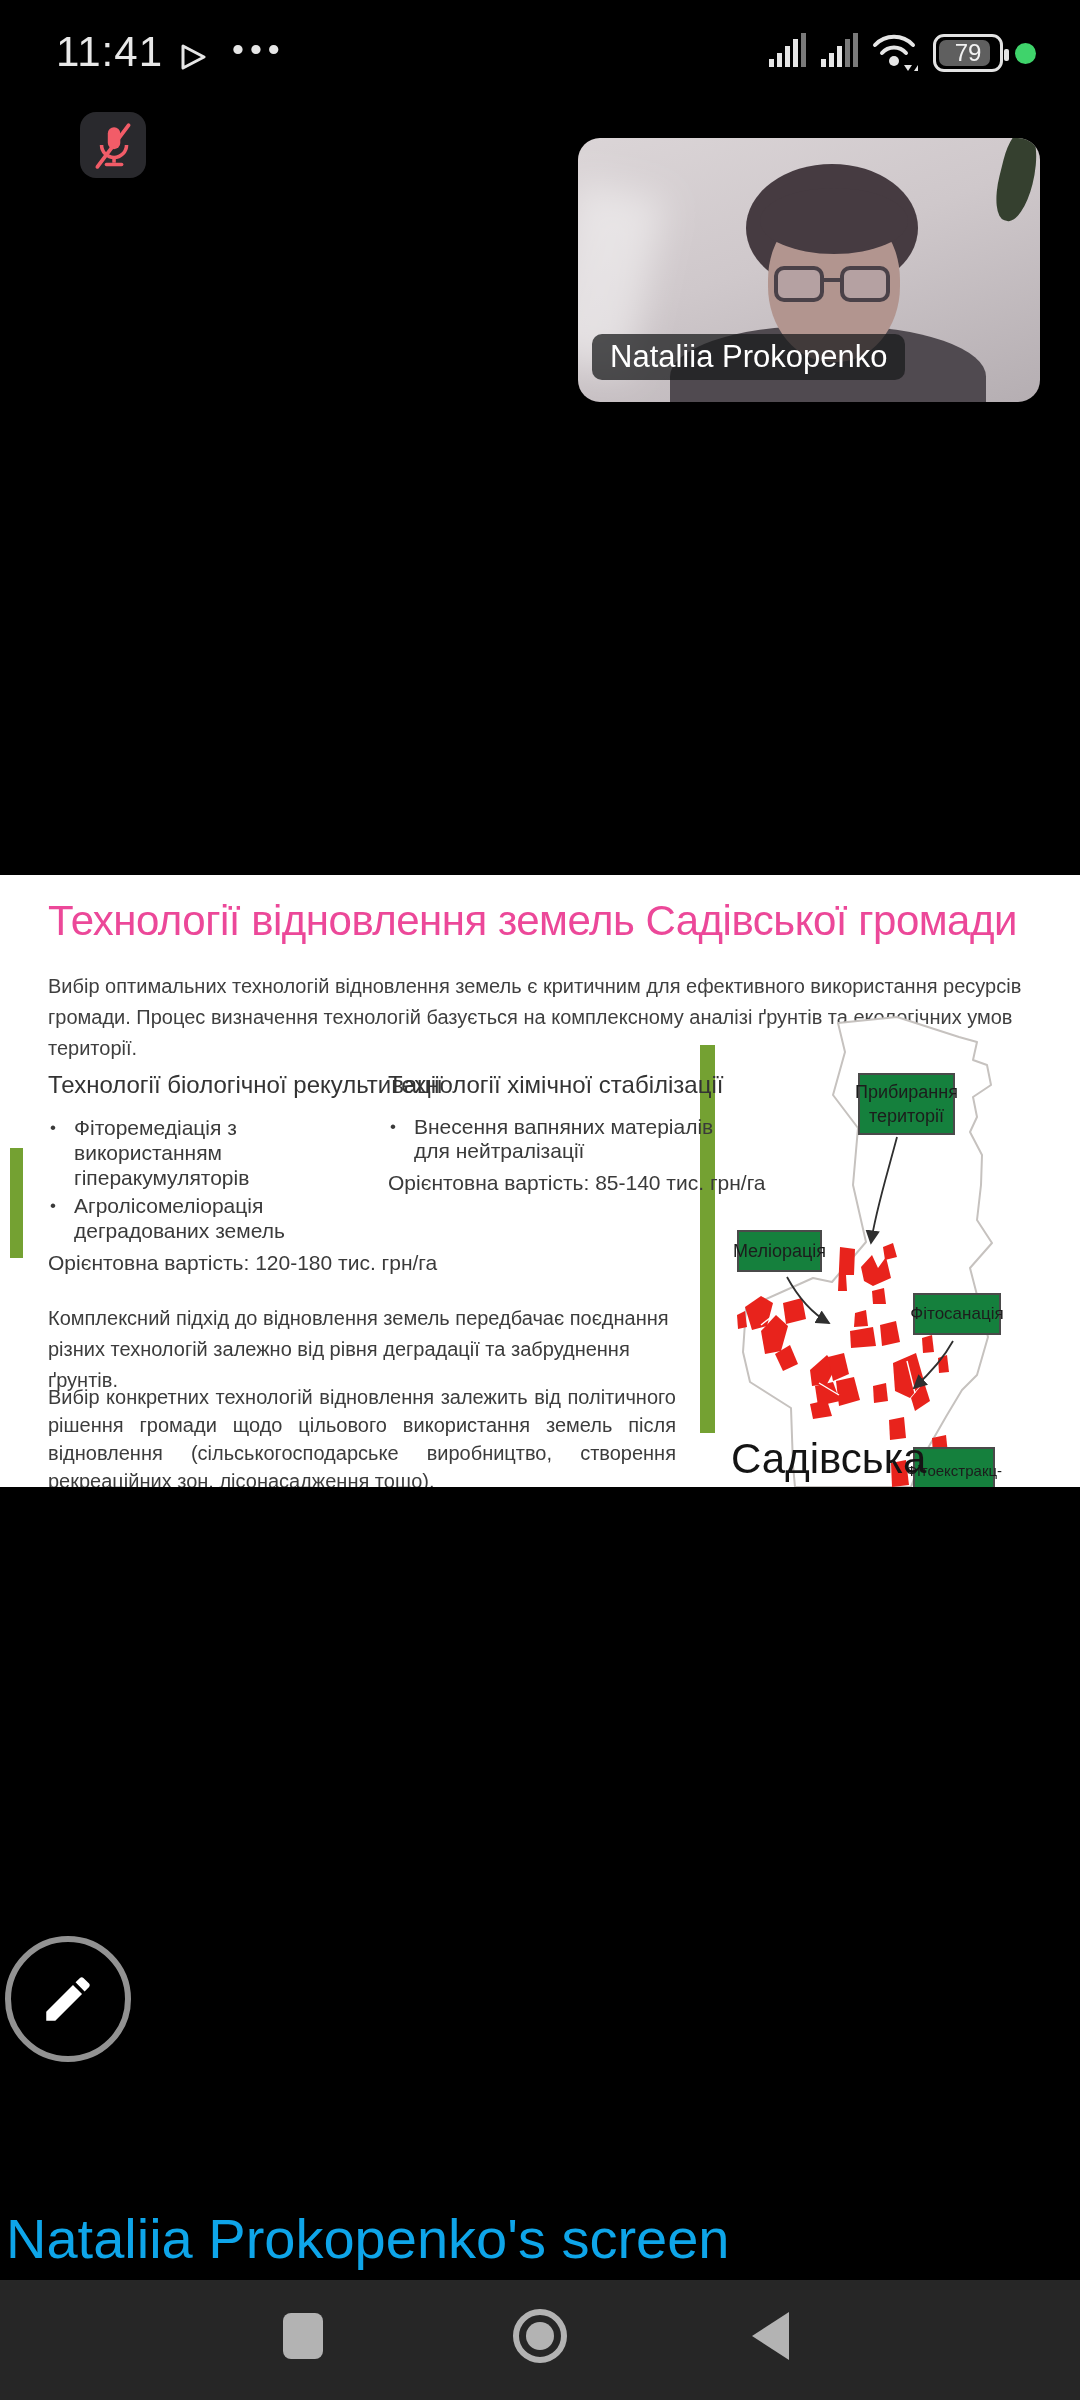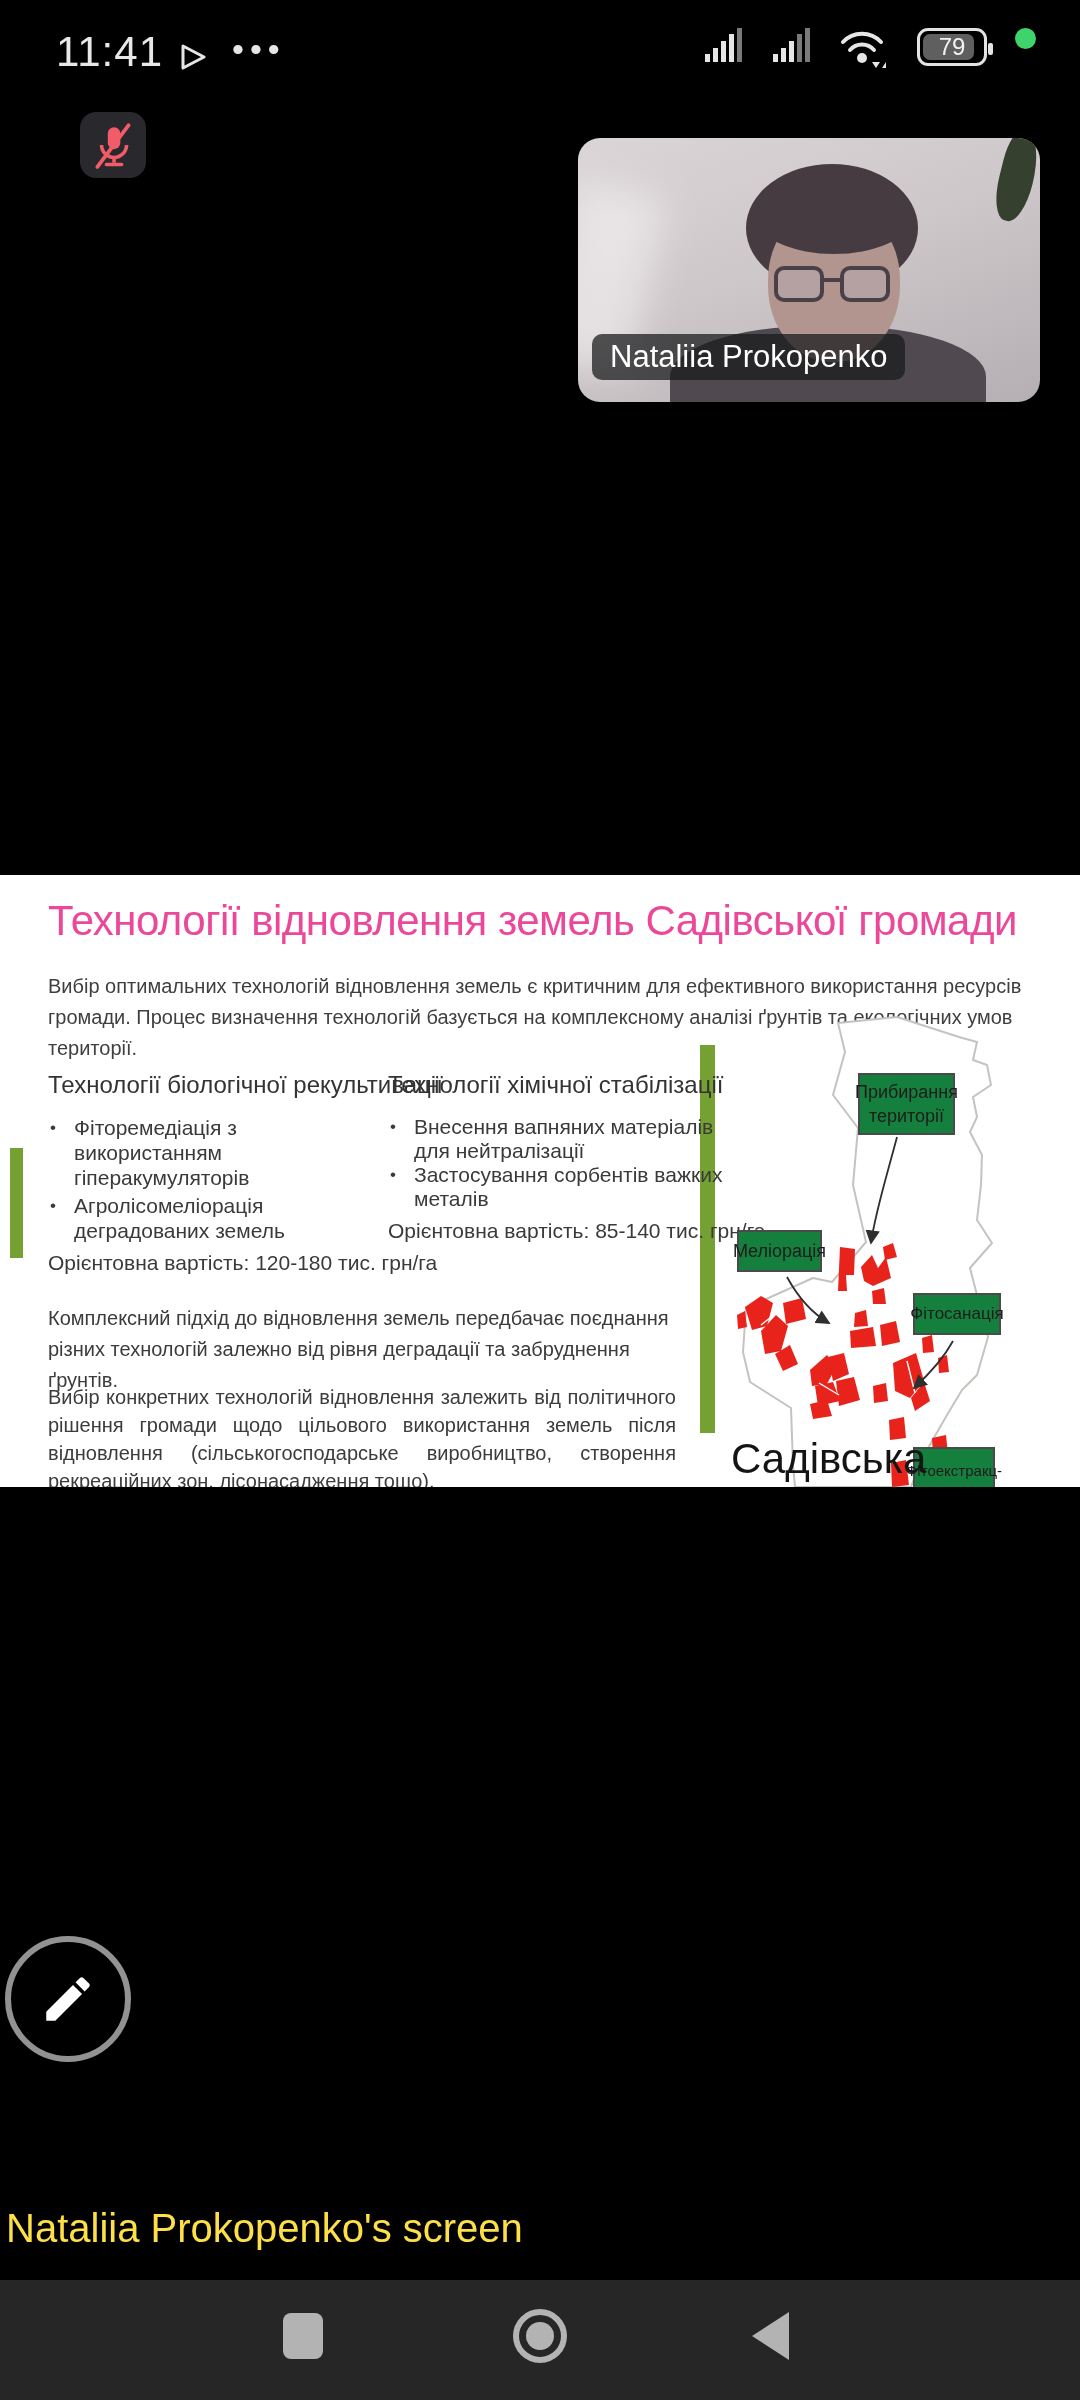--- a/index.html
+++ b/index.html
@@ -11,21 +11,21 @@
   }
   *{box-sizing:border-box;}
   html,body{margin:0;padding:0;width:1080px;height:2400px;}
   body{background:#000;position:relative;overflow:hidden;
        font-family:"Liberation Sans",sans-serif;}
 
   
   .status-time{position:absolute;left:56px;top:28px;font-size:42px;color:#E8E8E8;letter-spacing:1px;}
   .st-play{position:absolute;left:180px;top:44px;}
   .st-dots{position:absolute;left:232px;top:30px;font-size:34px;color:#E6E6E6;letter-spacing:6px;}
-  .status-right{position:absolute;right:44px;top:28px;height:50px;display:flex;gap:28px;}
+  .status-right{position:absolute;right:44px;top:28px;height:50px;display:flex;align-items:center;gap:12px;}
   .battery{position:relative;width:70px;height:38px;border:3px solid #E3E3E3;border-radius:11px;
            display:flex;align-items:center;justify-content:center;}
   .battery .fill{position:absolute;left:3px;top:3px;bottom:3px;width:79%;background:#5F5F5F;border-radius:7px;}
   .battery .pct{position:relative;font-size:24px;color:#F2F2F2;}
   .battery .nub{position:absolute;right:-9px;top:12px;width:5px;height:12px;background:#E3E3E3;border-radius:2px;}
   .green-dot{width:21px;height:21px;border-radius:50%;background:var(--status-dot-green);}
 
   
   .mic-btn{position:absolute;left:80px;top:112px;width:66px;height:66px;background:#29292D;border-radius:16px;
            display:flex;align-items:center;justify-content:center;}
@@ -81,21 +81,21 @@
   .ml-melio{left:22px;top:245px;width:85px;height:42px;font-size:18px;}
   .ml-phyto{left:198px;top:308px;width:88px;height:42px;font-size:17px;}
   .ml-extr{left:198px;top:462px;width:82px;height:46px;font-size:15px;}
   .map-region{position:absolute;left:16px;top:450px;font-size:42px;color:#141414;}
 
   
   .fab{position:absolute;left:5px;top:1936px;width:126px;height:126px;border:6px solid #929292;
        border-radius:50%;display:flex;align-items:center;justify-content:center;background:transparent;}
 
   
-  .screen-caption{position:absolute;left:6px;top:2206px;font-size:40px;color:#fde047;}
+  .screen-caption{position:absolute;left:6px;top:2206px;font-size:56px;color:#0ea5e9;}
   .navbar{position:absolute;left:0;top:2280px;width:1080px;height:120px;background:#262626;}
   .nav-recents{position:absolute;left:283px;top:33px;width:40px;height:46px;background:var(--nav-icon-gray);border-radius:8px;}
   .nav-home{position:absolute;left:513px;top:29px;width:54px;height:54px;border:6px solid var(--nav-icon-gray);border-radius:50%;}
   .nav-home .inner{position:absolute;left:7px;top:7px;width:28px;height:28px;border-radius:50%;background:var(--nav-icon-gray);}
   .nav-back{position:absolute;left:752px;top:32px;width:0;height:0;
             border-top:24px solid transparent;border-bottom:24px solid transparent;
             border-right:37px solid var(--nav-icon-gray);}
 </style>
 </head>
 <body>
@@ -182,21 +182,20 @@
       <li>Фіторемедіація з використанням гіперакумуляторів</li>
       <li>Агролісомеліорація деградованих земель</li>
     </ul>
     <div class="cost">Орієнтовна вартість: 120-180 тис. грн/га</div>
   </div>
 
   <div class="col col-right">
     <h3>Технології хімічної стабілізації</h3>
     <ul>
       <li>Внесення вапняних матеріалів для нейтралізації</li>
-      <li>Застосування сорбентів важких металів</li>
     </ul>
     <div class="cost">Орієнтовна вартість: 85-140 тис. грн/га</div>
   </div>
 
   <div class="para para1">Комплексний підхід до відновлення земель передбачає поєднання різних технологій залежно від рівня деградації та забруднення ґрунтів.</div>
   <div class="para para2">Вибір конкретних технологій відновлення залежить від політичного рішення громади щодо цільового використання земель після відновлення (сільськогосподарське виробництво, створення рекреаційних зон, лісонасадження тощо).</div>
 
   <div class="map">
     <svg width="365" height="502" viewBox="0 0 365 502">
       <path d="M182,32 L244,52 L262,57 L258,75 L272,80 L276,100 L258,112 L262,132 L255,147

